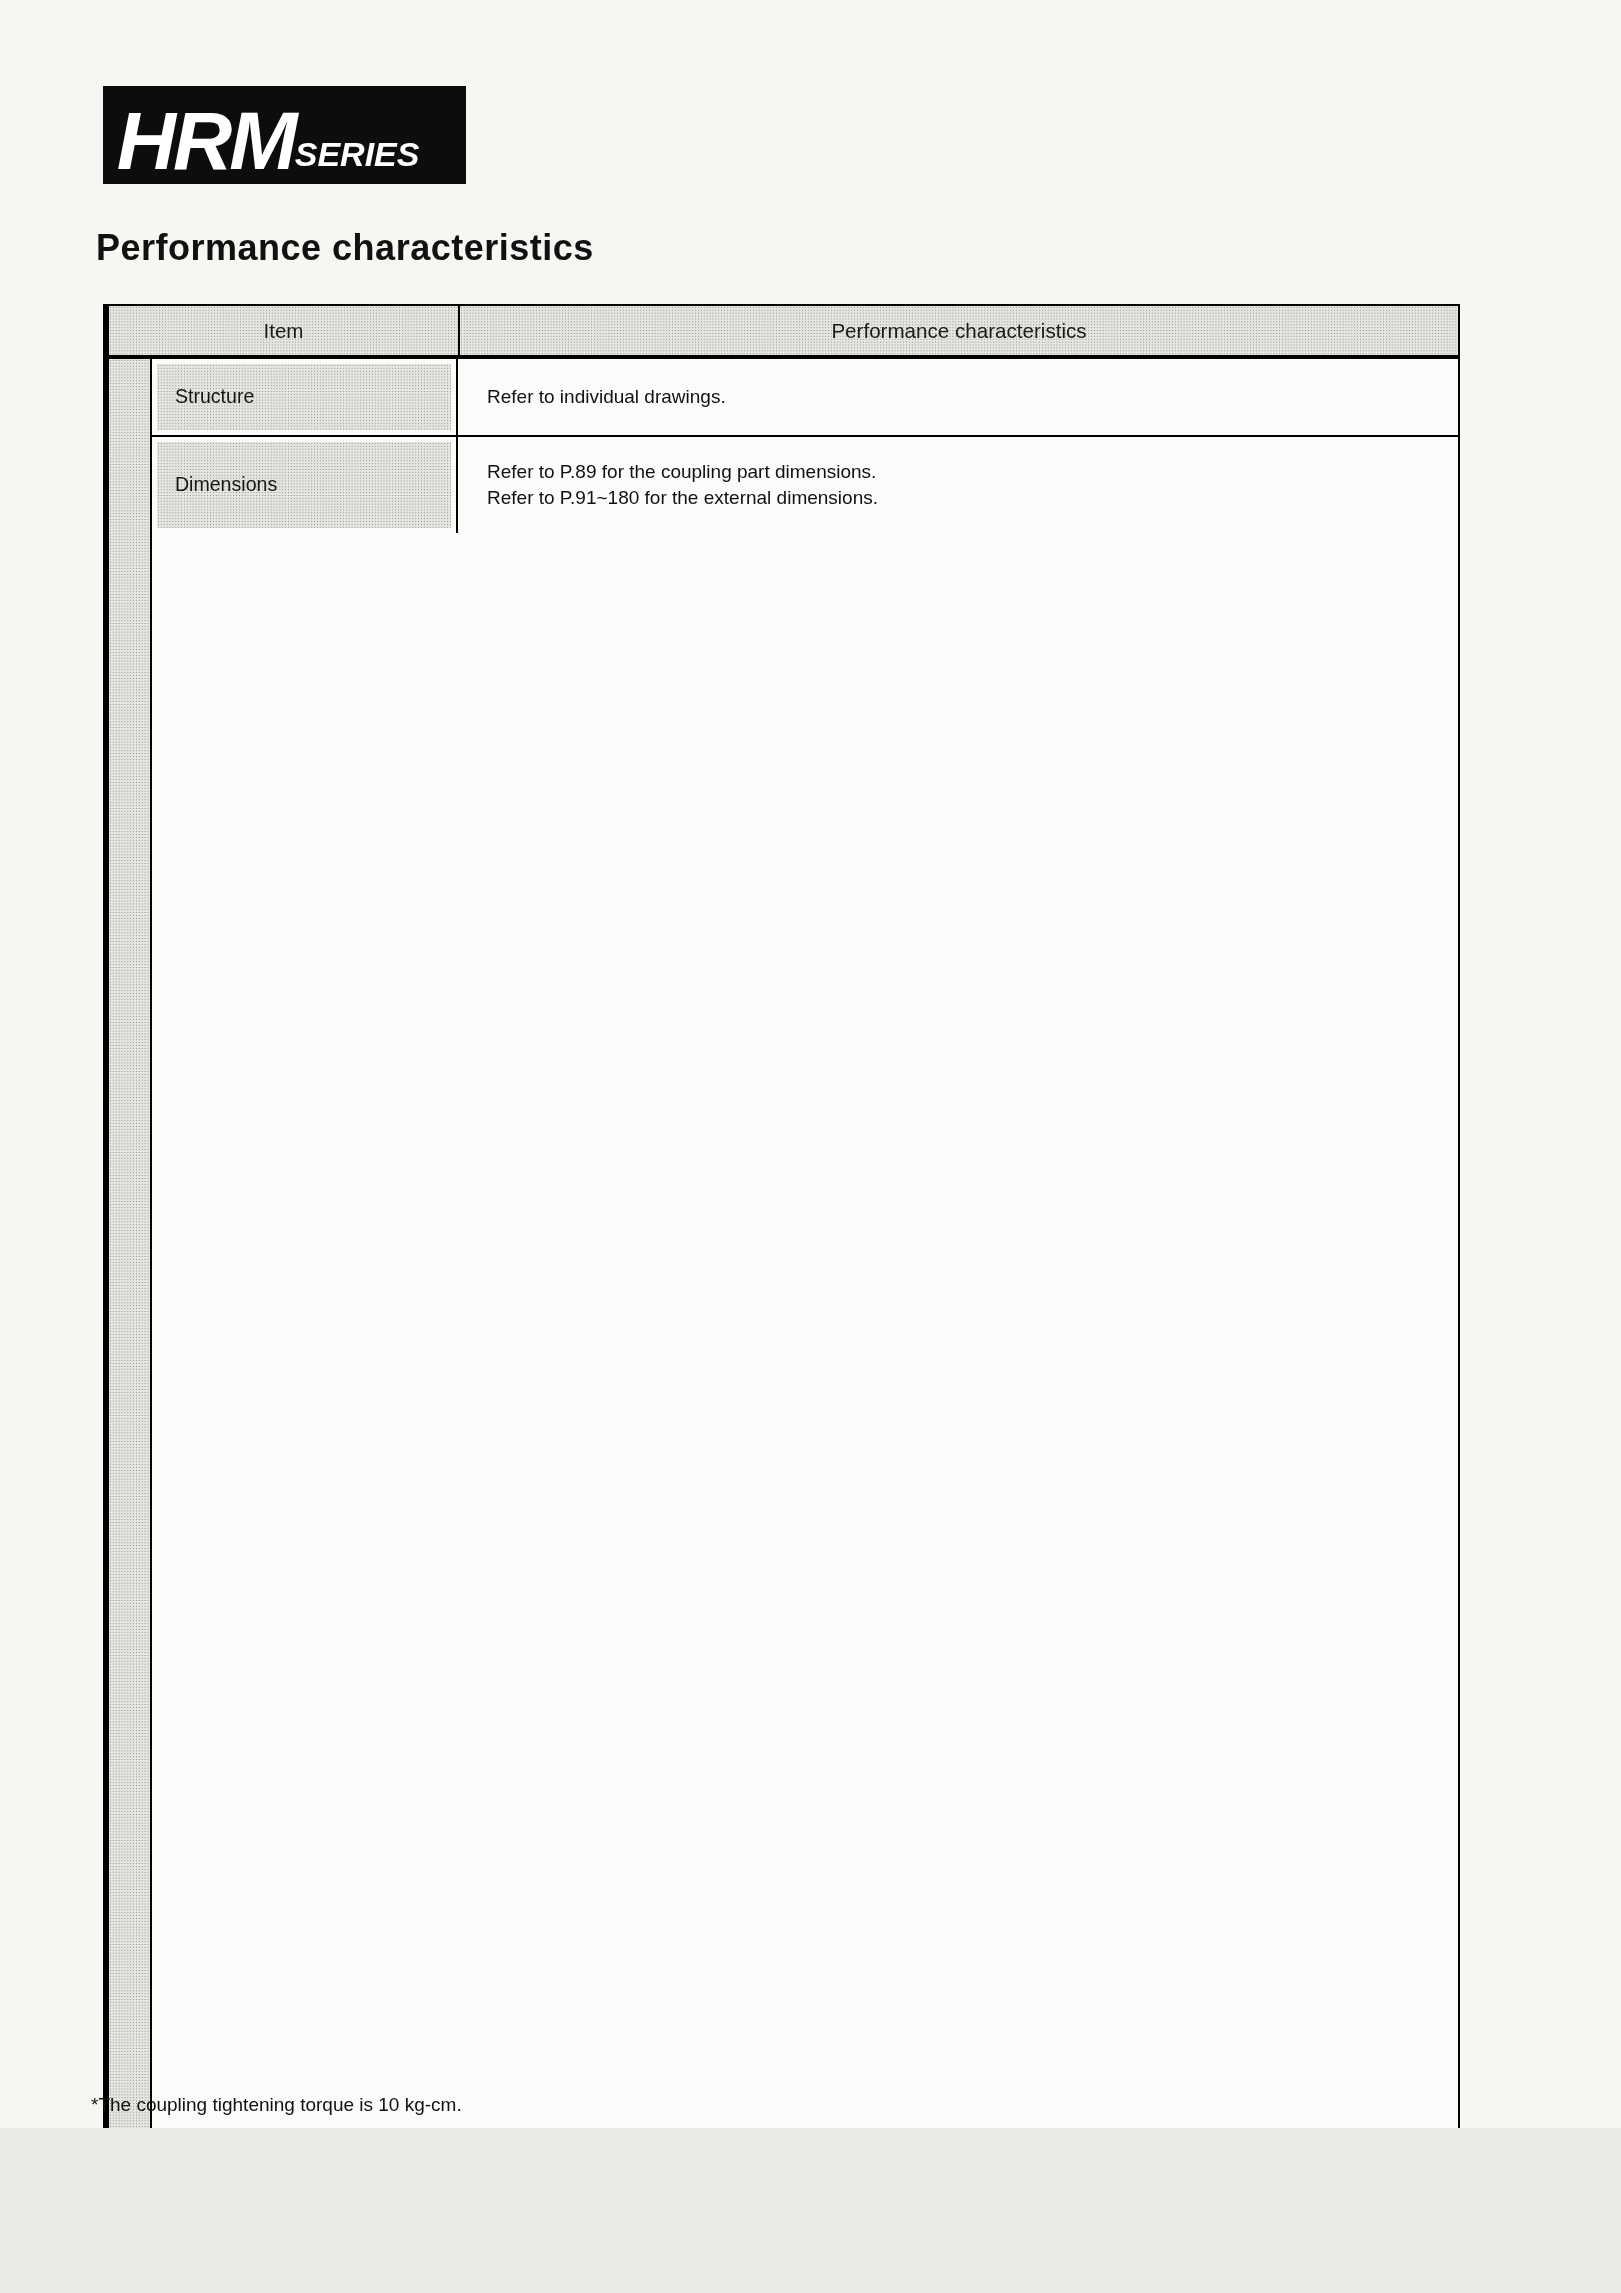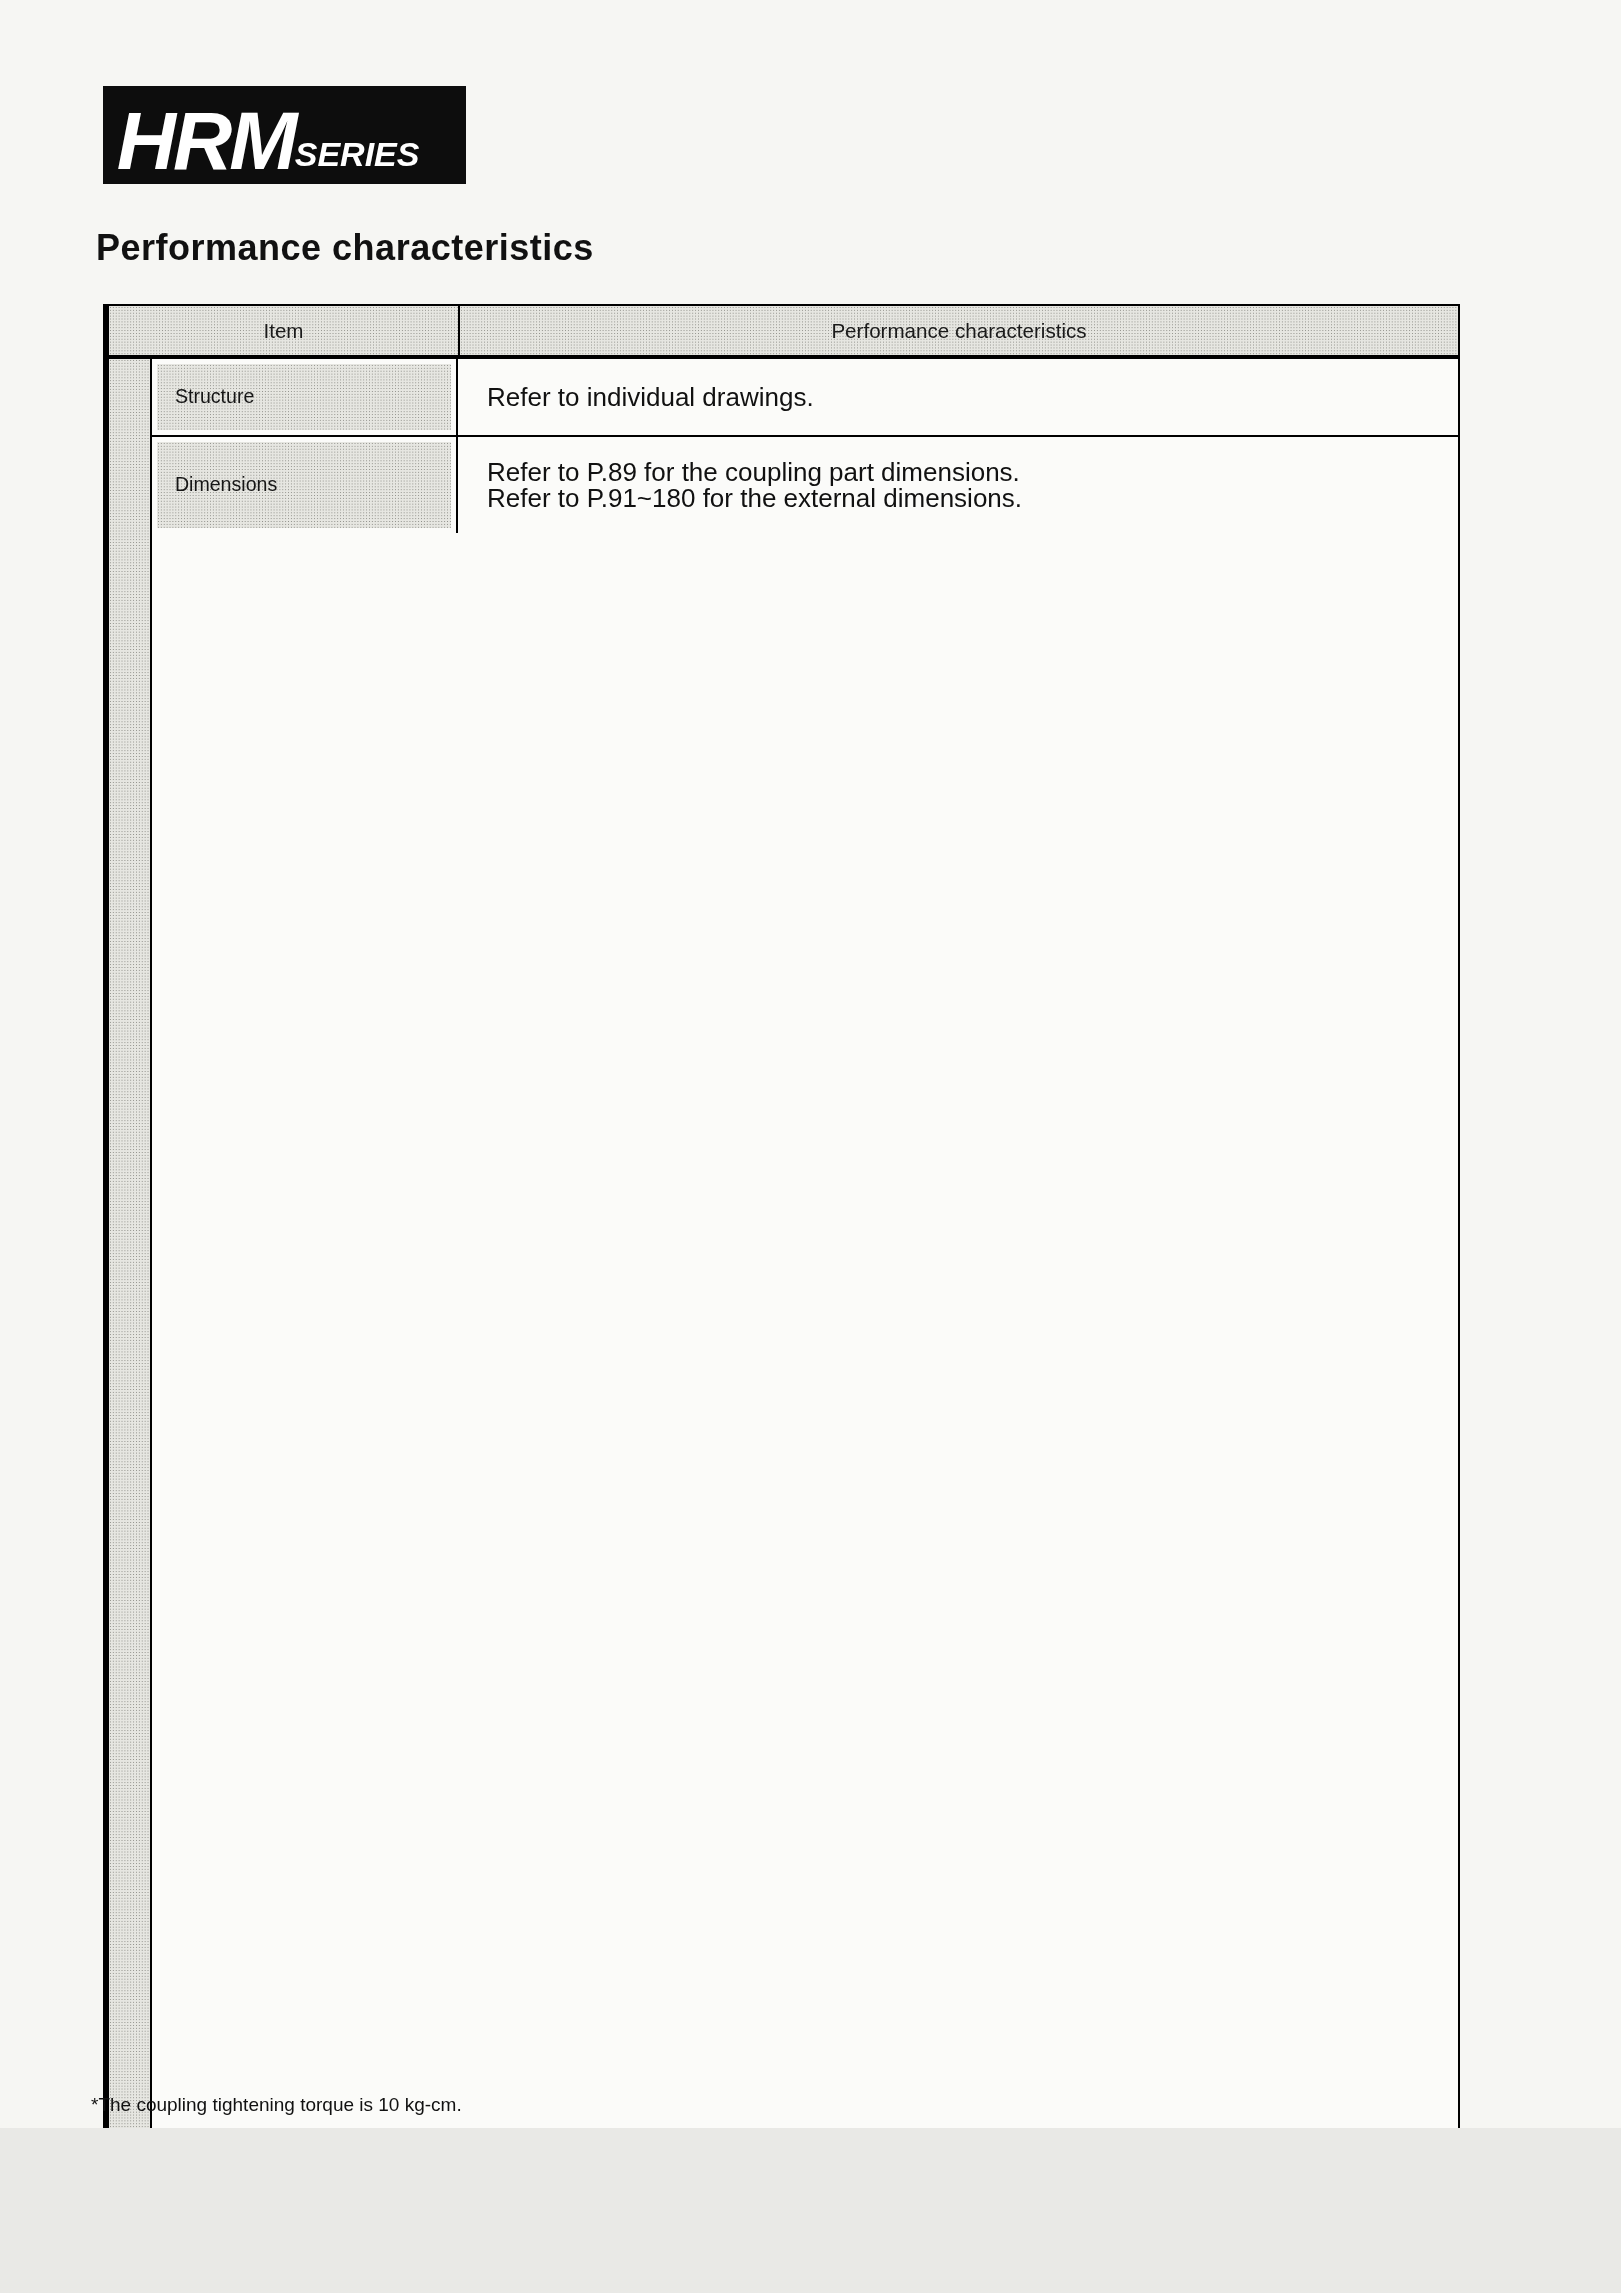--- a/index.html
+++ b/index.html
@@ -36,21 +36,21 @@
         letter-spacing:1px;color:#222;text-align:center;white-space:normal;height:100%;
         display:flex;align-items:center;}
   .grows{flex:1;display:flex;flex-direction:column;}
   .row{display:flex;}
   .row + .row{border-top:2px solid #000;}
   .icell{width:306px;border-right:2px solid #000;box-sizing:border-box;padding:4.9px;display:flex;}
   .icell .ishade{flex:1;display:flex;flex-direction:column;justify-content:center;
                  padding-left:18px;box-sizing:border-box;font-size:19.6px;line-height:23.5px;color:#161616;}
   .icell .ishade span{display:block;max-width:247px;}
   .vcell{flex:1;display:flex;flex-direction:column;justify-content:center;
-         padding:5.9px 9.8px 5.9px 29px;box-sizing:border-box;font-size:26px;line-height:26.5px;}
+         padding:5.9px 9.8px 5.9px 29px;box-sizing:border-box;font-size:19px;line-height:26.5px;}
   .vcell .l2:empty{display:none;}
   
   .footnote{position:absolute;left:91px;top:2094px;font-size:19px;}
   .pagenum{position:absolute;left:51px;top:2125px;font-size:29px;font-weight:700;}
 </style>
 </head>
 <body>
 
 <div class="sheet">
 

